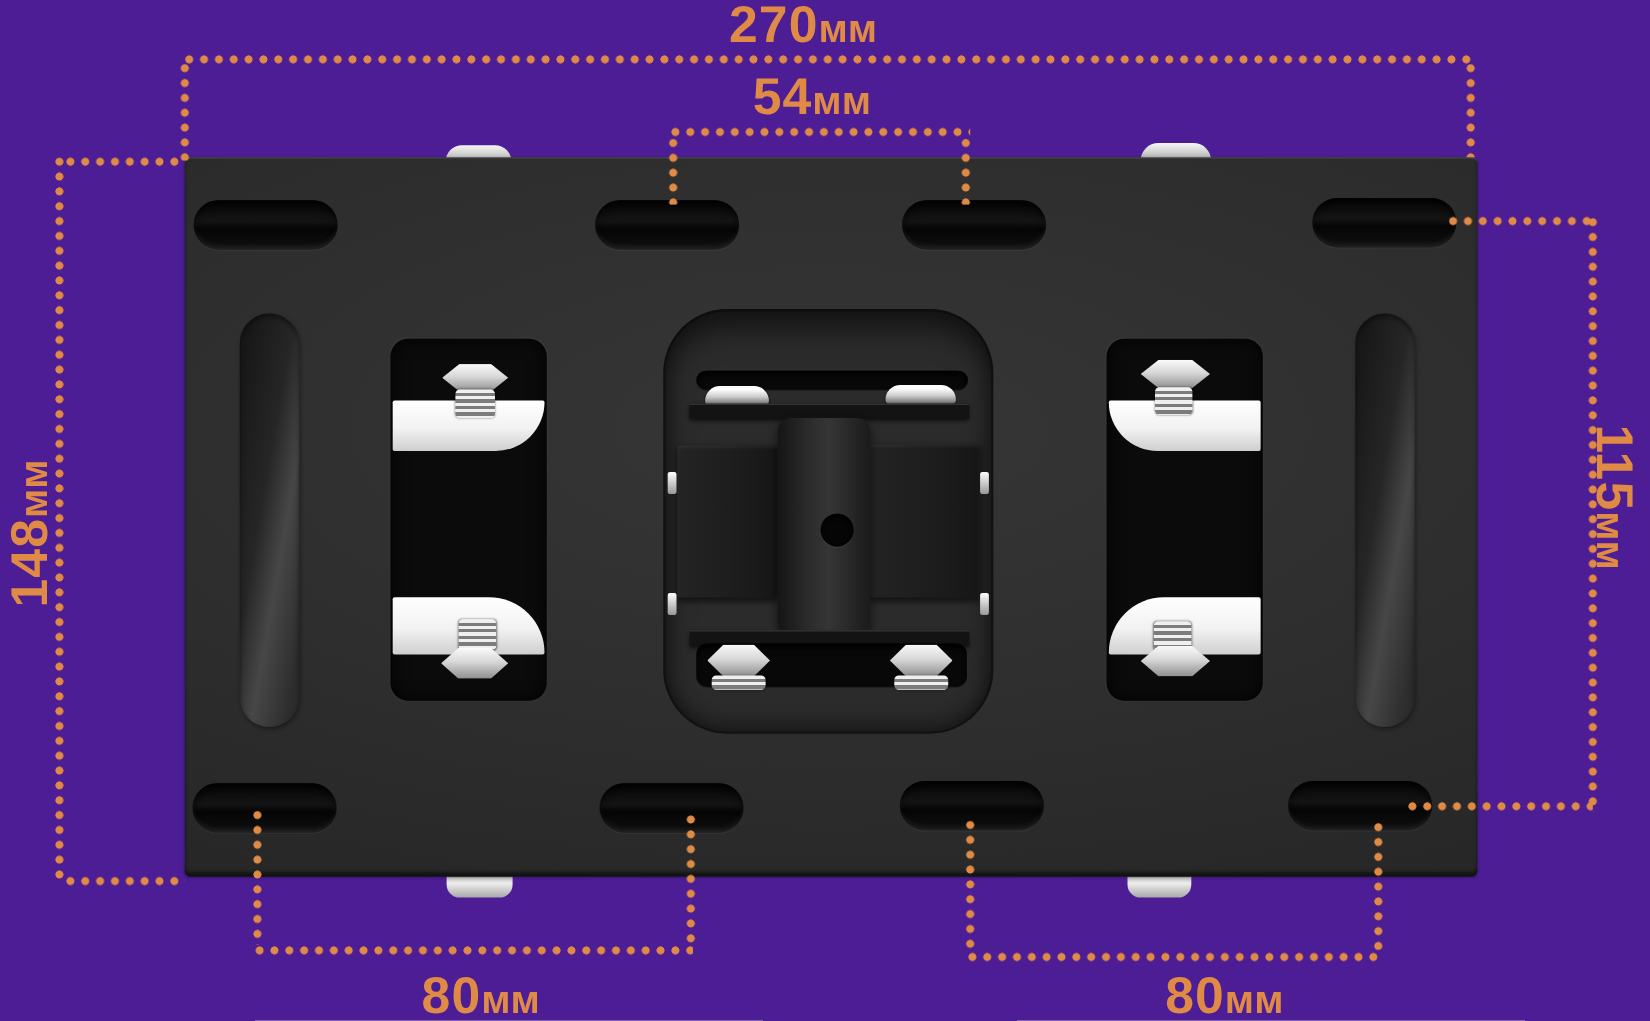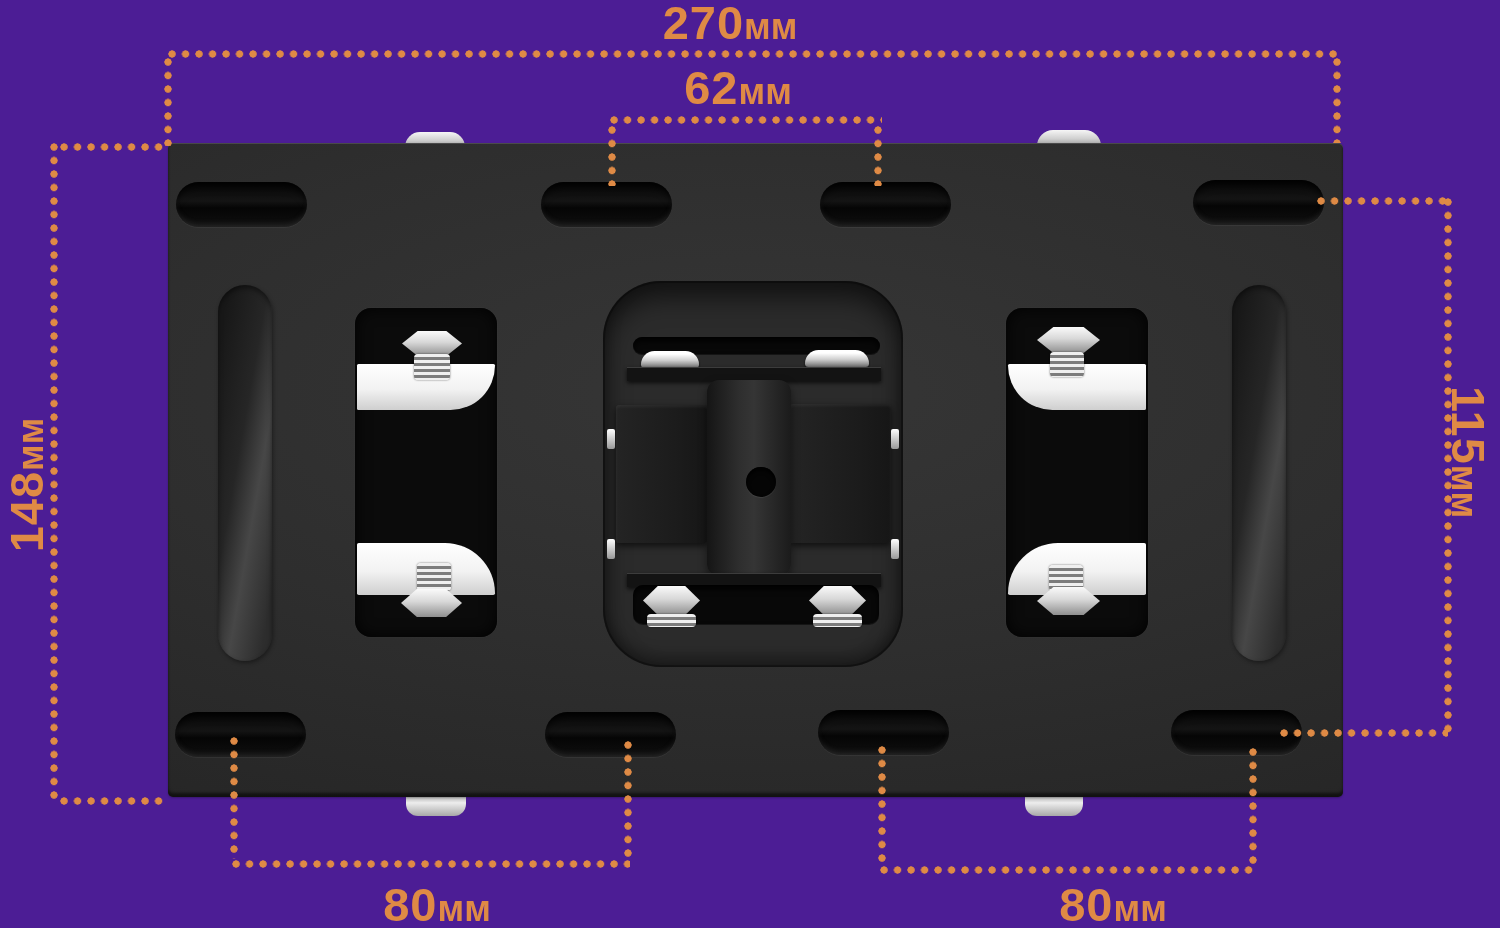--- a/index.html
+++ b/index.html
@@ -158,21 +158,21 @@
     <div class="dlabel" style="left:730px; top:22px;">
       <span>270</span><span class="unit">мм</span>
     </div>
   </div>
 
   <div>
     <div class="dline h" style="left:610px; top:116px; width:272px;"></div>
     <div class="dline v" style="left:608px; top:126px; height:60px;"></div>
     <div class="dline v" style="left:874px; top:126px; height:60px;"></div>
     <div class="dlabel" style="left:738px; top:87px;">
-      <span>62</span><span class="unit">мм</span>
+      <span>54</span><span class="unit">мм</span>
     </div>
   </div>
 
   <div>
     <div class="dline v" style="left:50px; top:143px; height:660px;"></div>
     <div class="dline h" style="left:60px; top:143px; width:108px;"></div>
     <div class="dline h" style="left:60px; top:797px; width:108px;"></div>
     <div class="dlabel rot-ccw" style="left:26px; top:485px;">
       <span>148</span><span class="unit">мм</span>
     </div>

